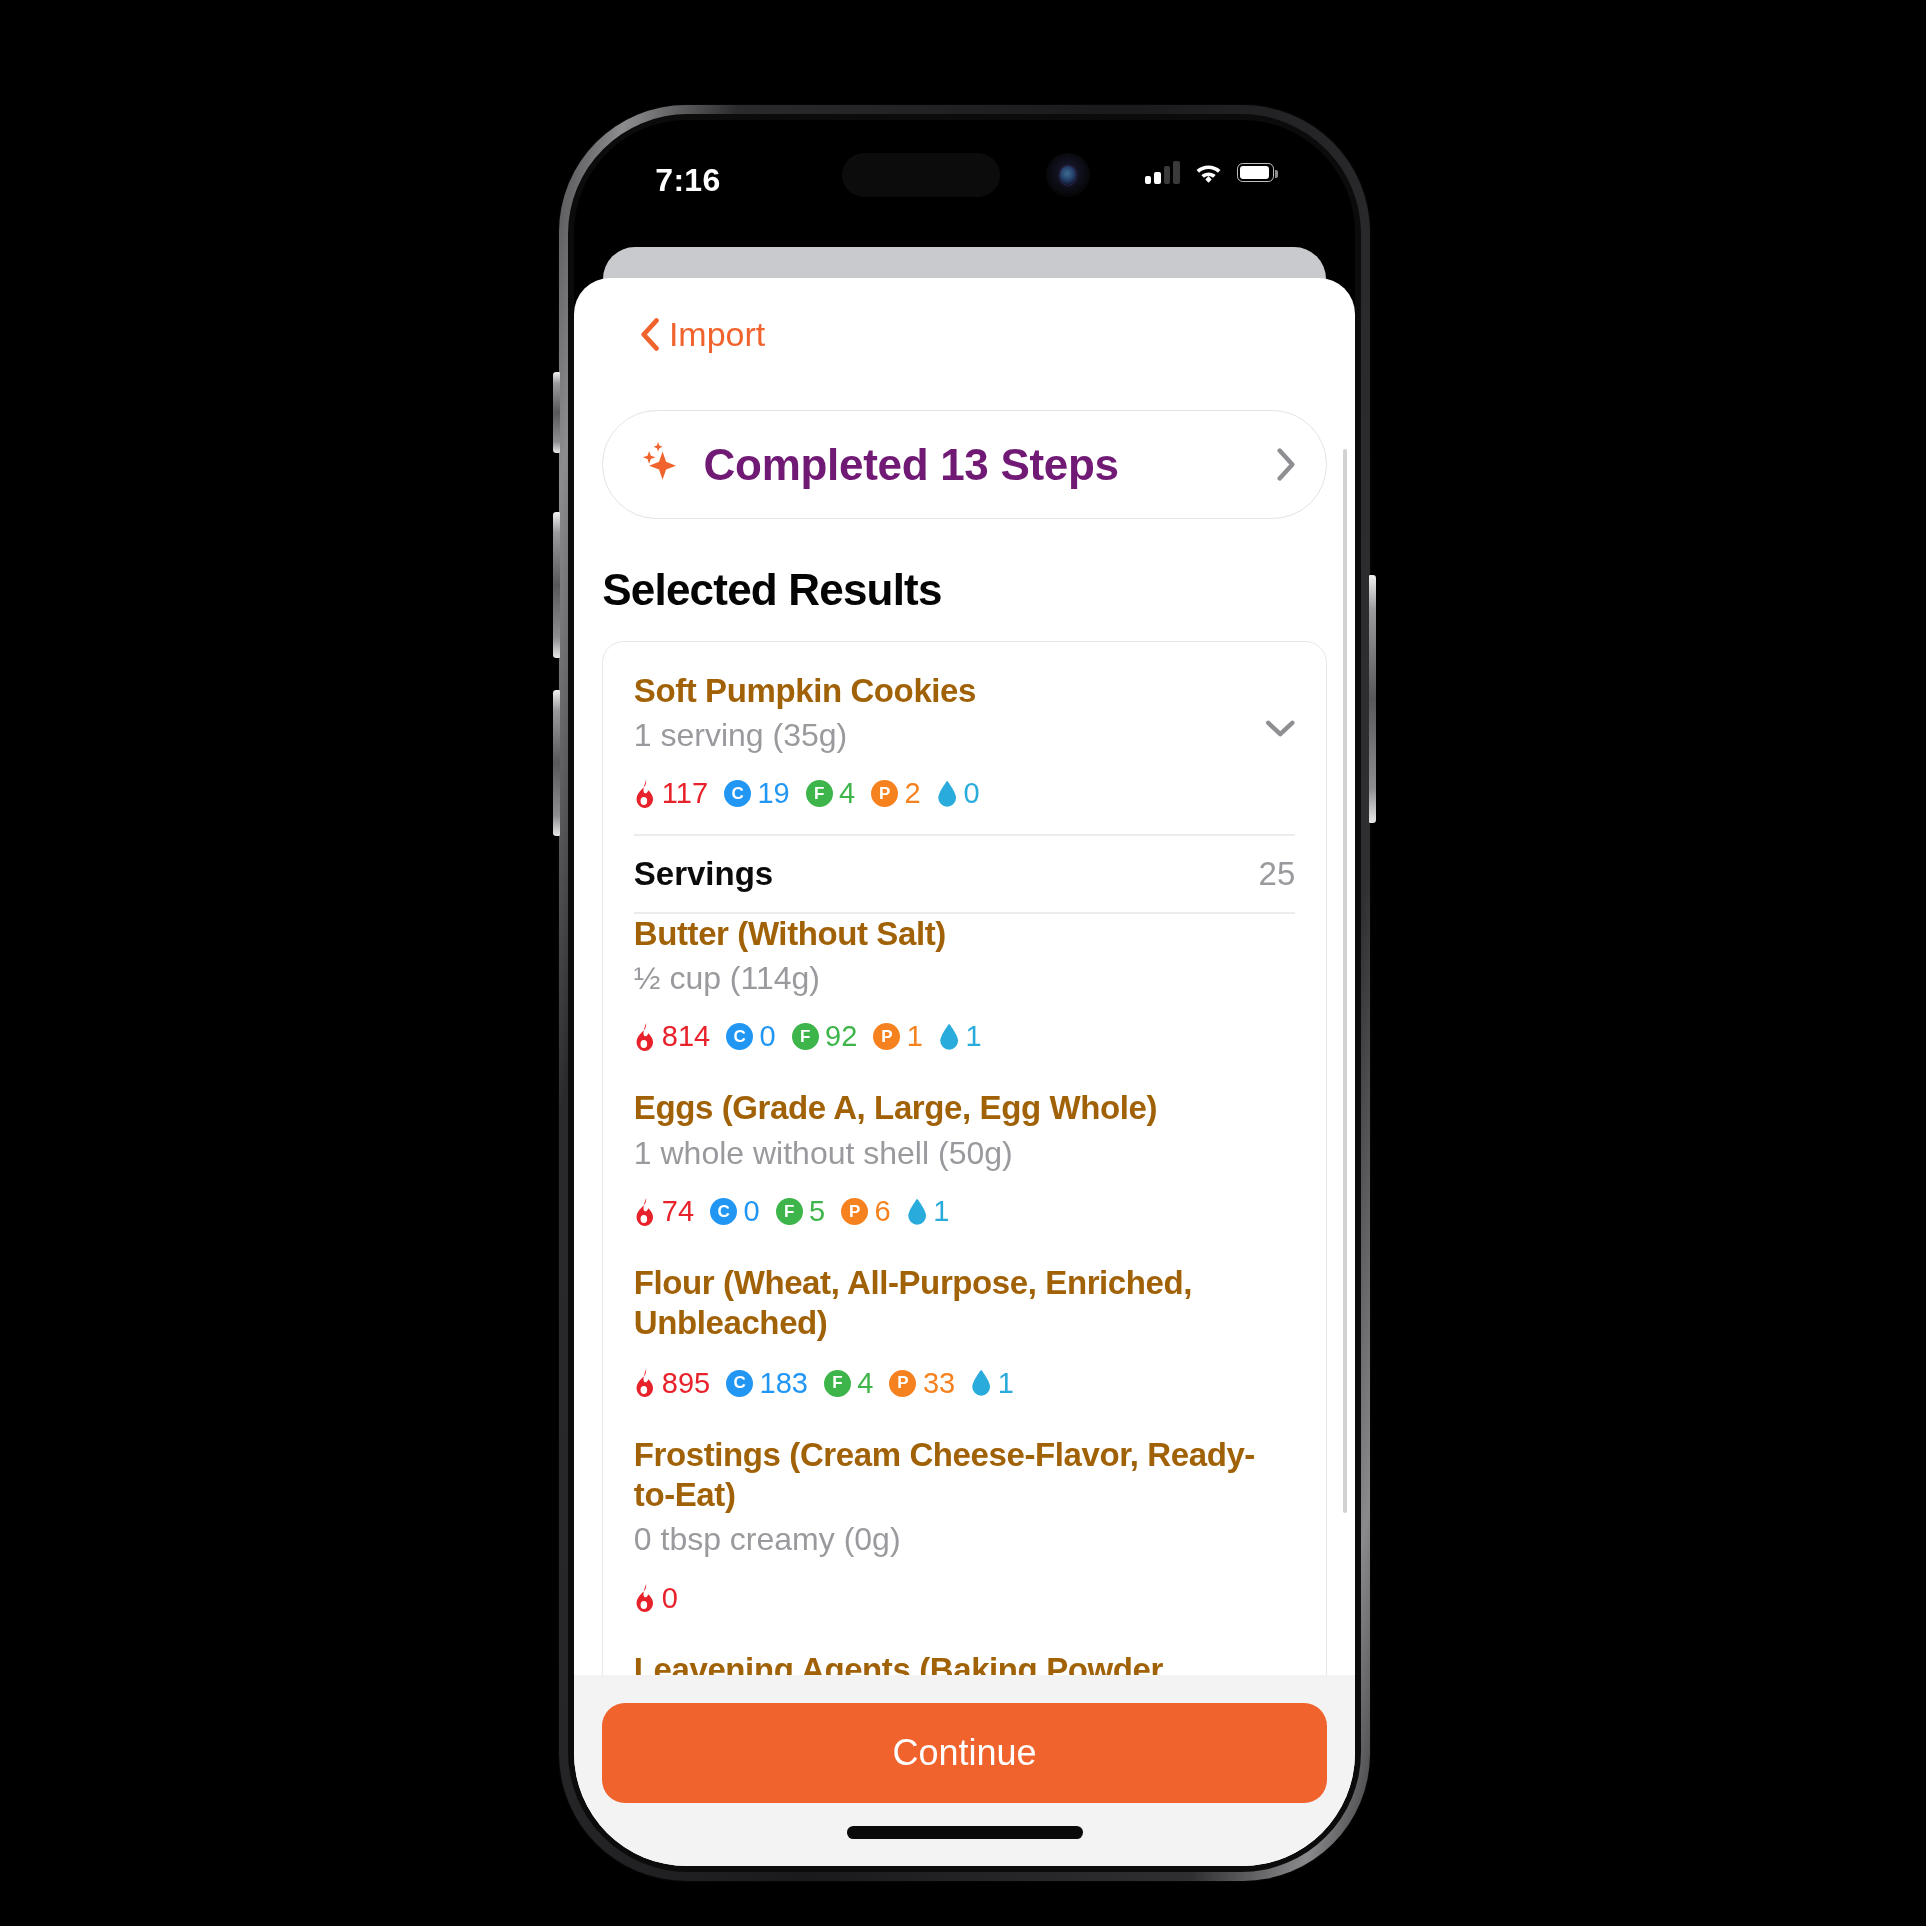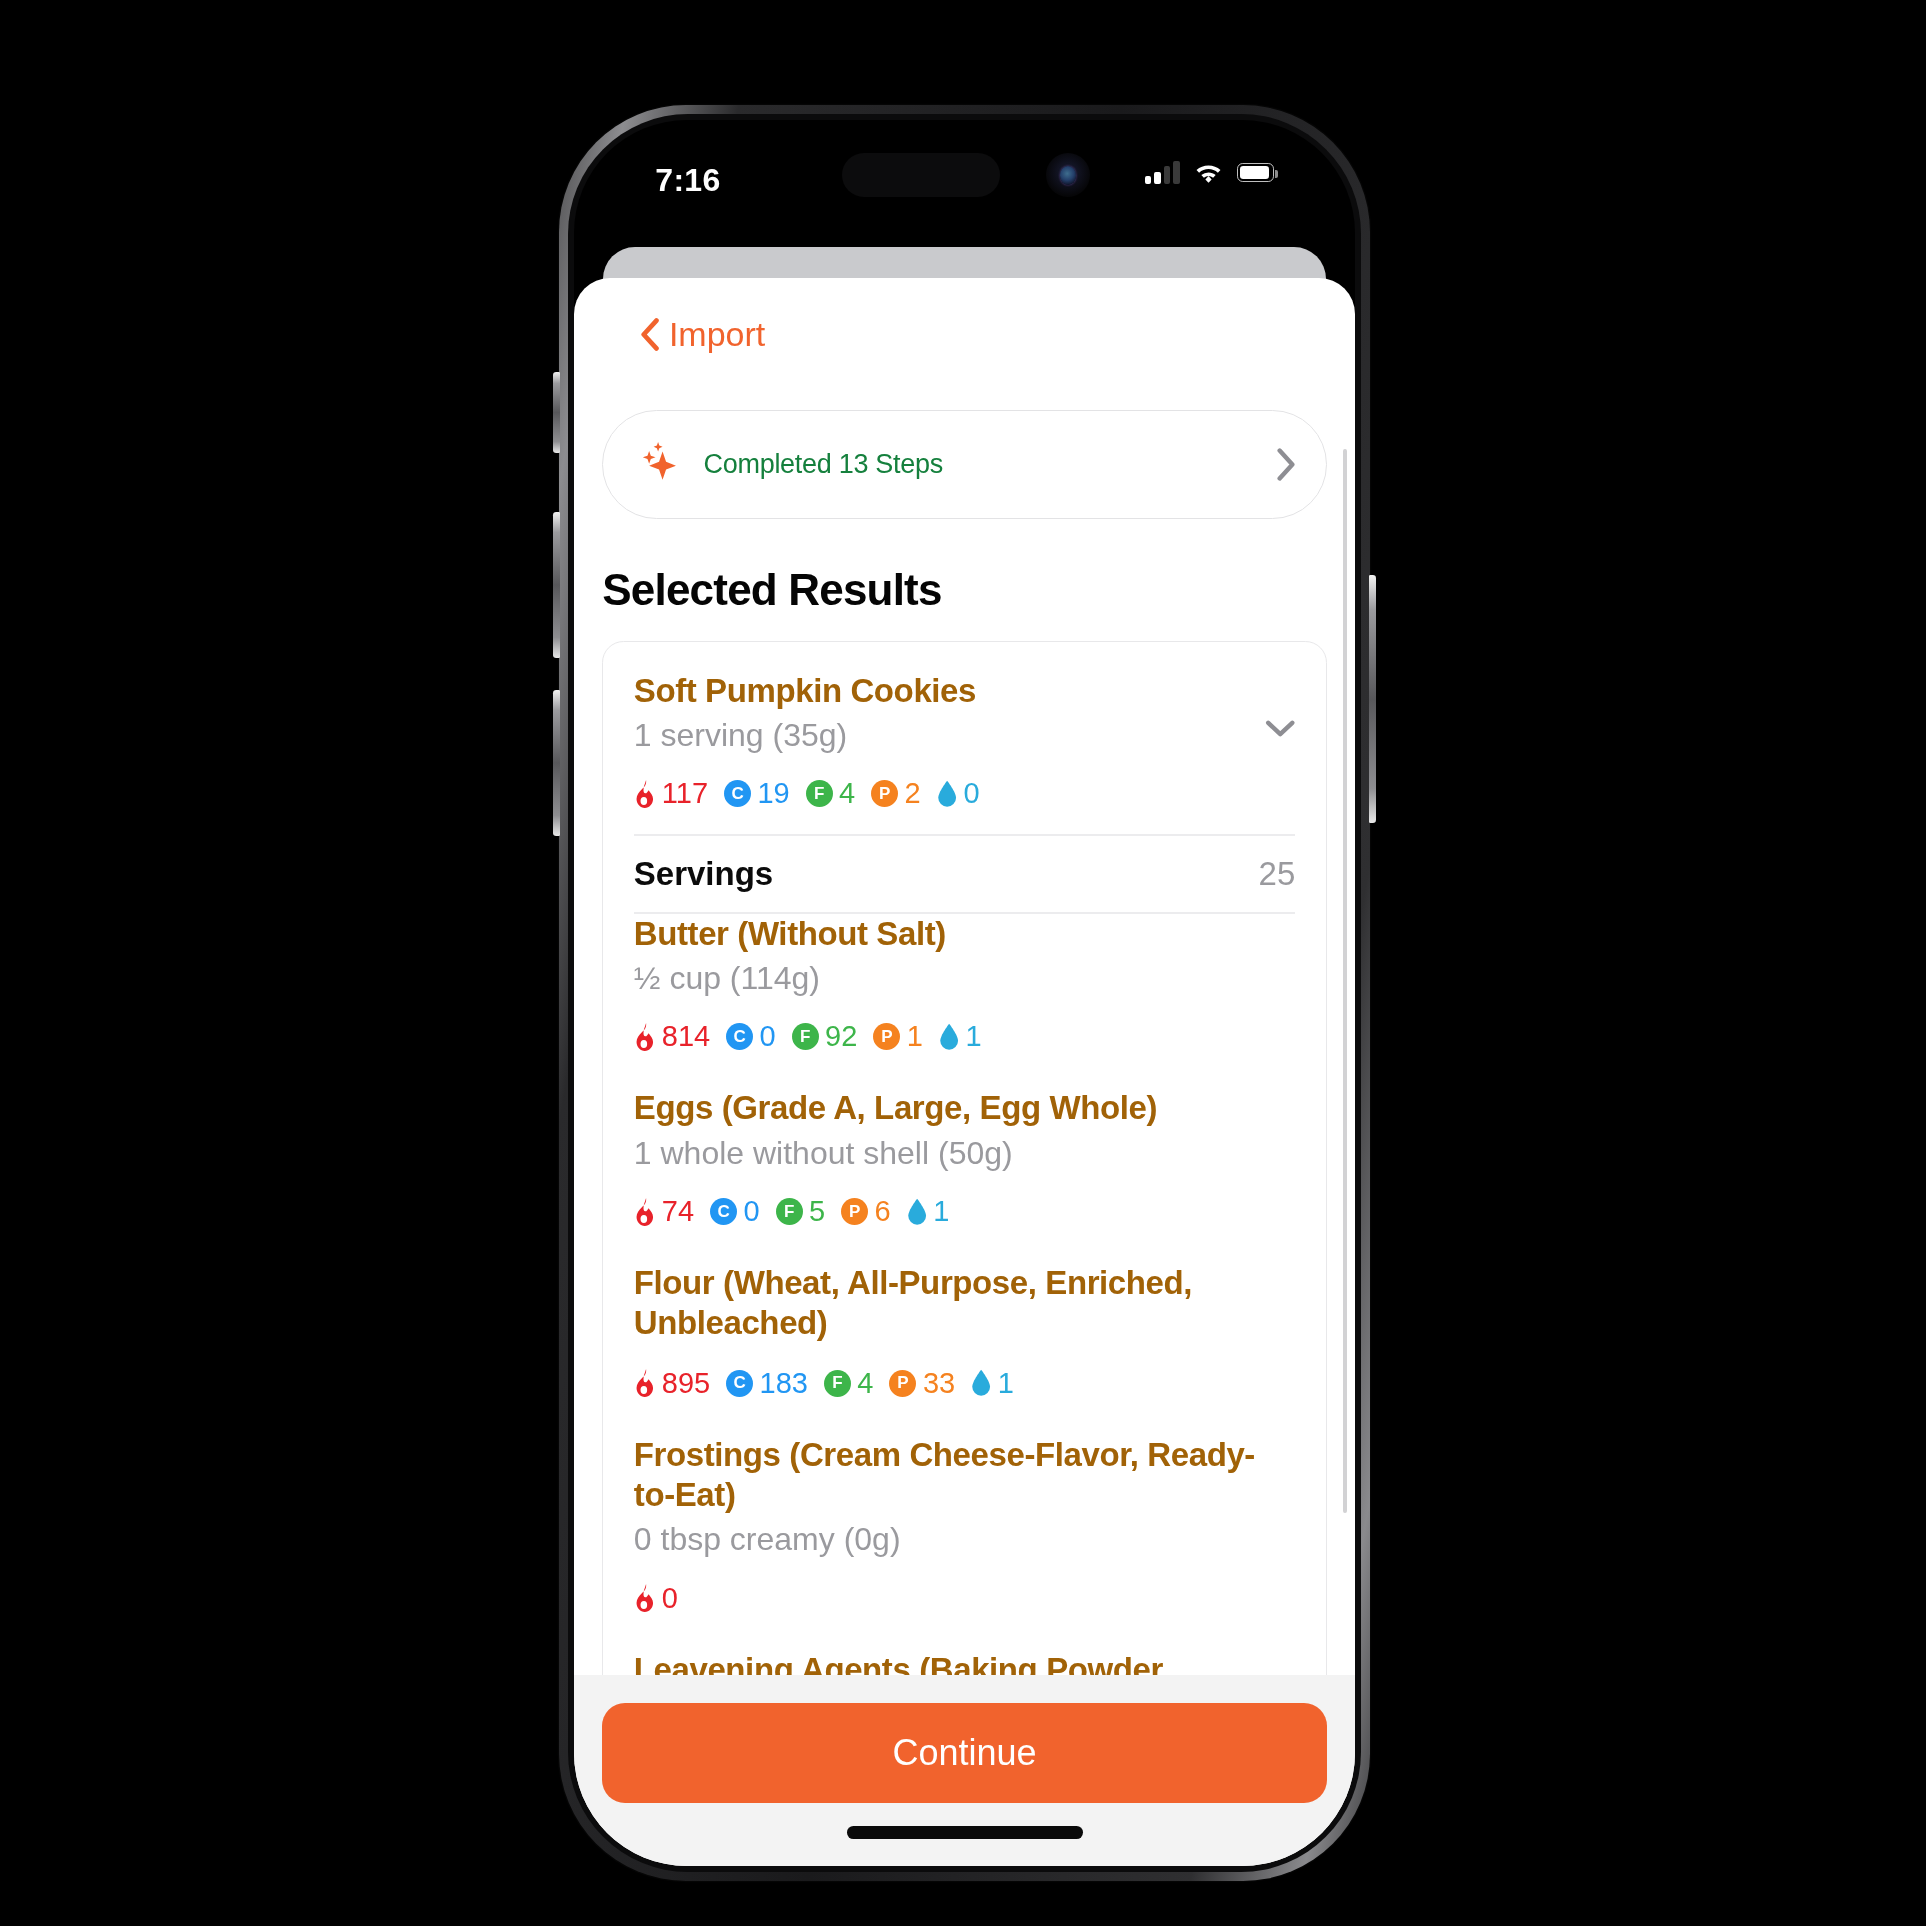--- a/index.html
+++ b/index.html
@@ -214,23 +214,23 @@
     height: 109px;
     border: 1.9px solid #e3e3e5;
     border-radius: 55px;
     padding: 0 30.5px 0 34px;
     background: #ffffff;
     cursor: pointer;
   }
   #sparkle-icon { width: 46px; height: 50px; flex: 0 0 auto; display:block; }
   #steps-label {
     margin-left: 20.3px;
-    font-size: 27px;
-    font-weight: 400;
-    color: #15803d;
+    font-size: 44px;
+    font-weight: 700;
+    color: #701a75;
     letter-spacing: -0.3px;
     flex: 1 1 auto;
   }
   #steps-chevron { width: 18px; height: 33px; display:block; flex:0 0 auto; }
 
   
   #section-title {
     margin-top: 46px;
     font-size: 44px;
     font-weight: 700;

